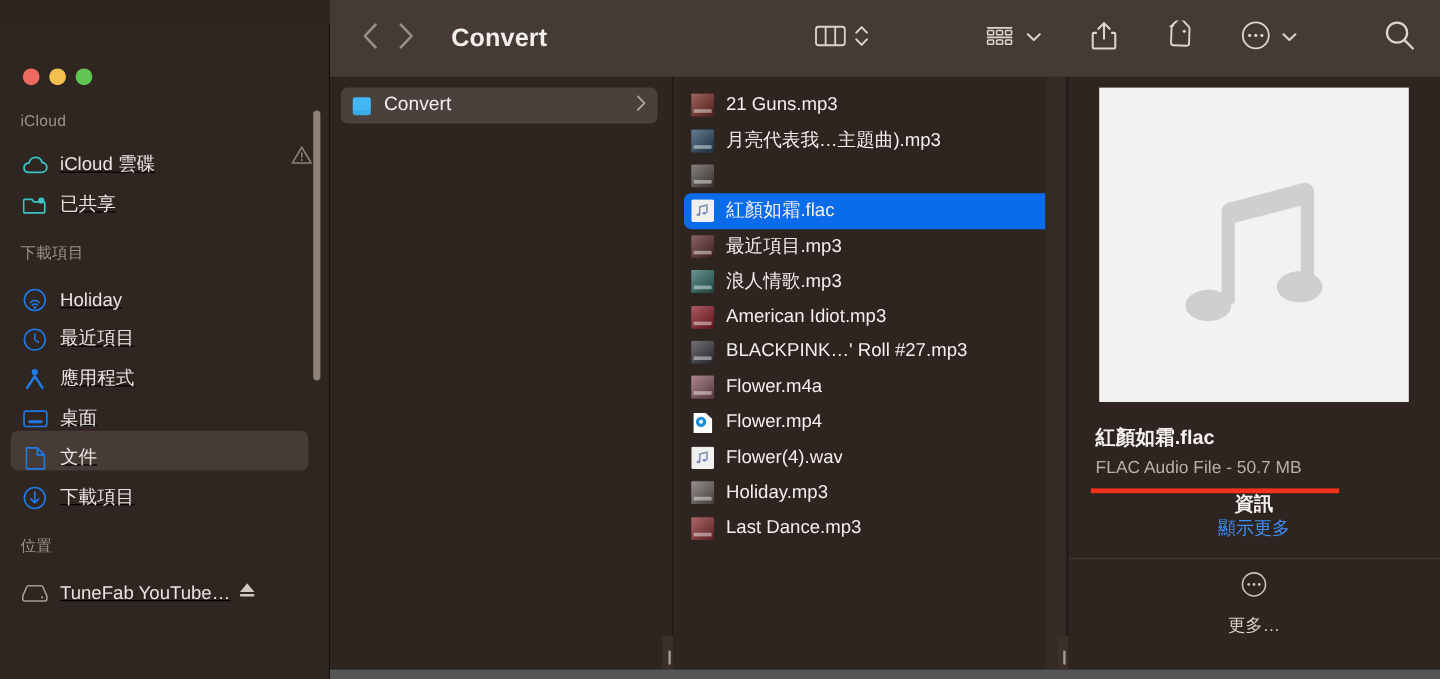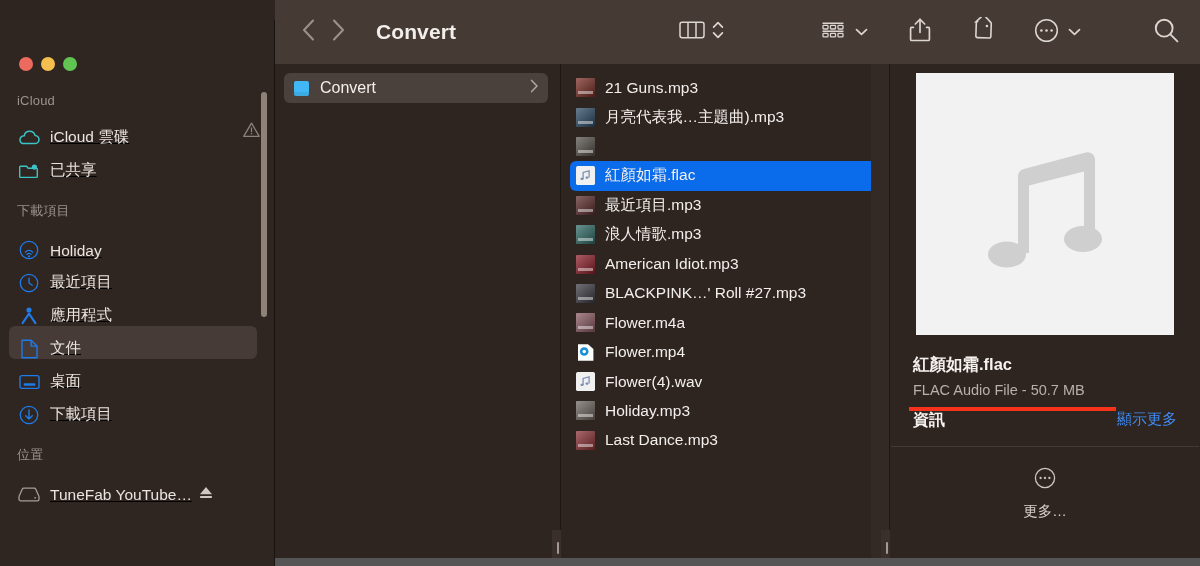--- a/index.html
+++ b/index.html
@@ -130,22 +130,23 @@
     width: 258px; height: 262px; margin: 9px auto 0;
     background: #f2f2f2; display: flex; align-items: center; justify-content: center;
   }
   .prev-meta { padding: 19px 23px 0 23px; position: relative; }
   .prev-title { font-size: 16.5px; font-weight: 700; color: #f5f1ee; margin-bottom: 5px; }
   .prev-sub { font-size: 14.5px; color: #b9b0aa; display: inline-block; position: relative; }
   .redline {
     position: absolute; left: 19px; top: 72px; width: 207px; height: 4px; background: #f5331a;
   }
   .prev-info-row {
-    display: flex; align-items: flex-start; justify-content: space-between;
+    display: flex; align-items: center; justify-content: space-between;
     padding: 11px 23px 0 23px;
+    flex-direction: column;
   }
   .prev-info-label { font-size: 16px; font-weight: 700; color: #f5f1ee; }
   .prev-show-more { font-size: 15px; color: #3f8ef7; }
   .prev-sep { height: 1px; background: #443933; margin: 15px 1px 0 1px; }
   .prev-more {
     flex: 1; display: flex; flex-direction: column; align-items: center; justify-content: center;
     padding-bottom: 26px;
   }
   .prev-more-label { font-size: 14.5px; color: #d7d0cb; margin-top: 9px; }
 
@@ -223,38 +224,38 @@
       <div class="sb-row">
         <span class="sb-icon">
           <svg width="20" height="20" viewBox="0 0 20 20">
               <circle cx="10" cy="4" r="2.6" fill="#1e7be8"></circle>
               <path d="M3.6 17.2 10 7.6l6.4 9.6" fill="none" stroke="#1e7be8" stroke-width="2.1" stroke-linecap="round" stroke-linejoin="round"></path>
             </svg>
         </span>
         <span class="sb-label">應用程式</span>
       </div>
 
+      <div class="sb-row">
+        <span class="sb-icon">
+          <svg width="21" height="16" viewBox="0 0 21 16">
+              <rect x="1" y="1.6" width="19" height="12.8" rx="1.8" fill="none" stroke="#1e7be8" stroke-width="1.4"></rect>
+              <rect x="4.6" y="9.3" width="11.8" height="2.4" rx="1" fill="#1e7be8"></rect>
+            </svg>
+        </span>
+        <span class="sb-label">桌面</span>
+      </div>
+
       <div class="sb-row active">
         <span class="sb-icon">
           <svg width="17" height="20" viewBox="0 0 17 20">
               <path d="M1 1.3h9.1L16 7.1v11.6H1z" fill="none" stroke="#1e7be8" stroke-width="1.4" stroke-linejoin="round"></path>
               <path d="M10.1 1.3v5.8H16" fill="none" stroke="#1e7be8" stroke-width="1.4" stroke-linejoin="round"></path>
             </svg>
         </span>
         <span class="sb-label">文件</span>
-      </div>
-
-      <div class="sb-row">
-        <span class="sb-icon">
-          <svg width="21" height="16" viewBox="0 0 21 16">
-              <rect x="1" y="1.6" width="19" height="12.8" rx="1.8" fill="none" stroke="#1e7be8" stroke-width="1.4"></rect>
-              <rect x="4.6" y="9.3" width="11.8" height="2.4" rx="1" fill="#1e7be8"></rect>
-            </svg>
-        </span>
-        <span class="sb-label">桌面</span>
       </div>
 
       <div class="sb-row">
         <span class="sb-icon">
           <svg width="20" height="20" viewBox="0 0 20 20">
               <circle cx="10" cy="10" r="8.7" fill="none" stroke="#1e7be8" stroke-width="1.3"></circle>
               <path d="M10 5v9m0 0-3.3-3.3M10 14l3.3-3.3" fill="none" stroke="#1e7be8" stroke-width="1.4" stroke-linecap="round" stroke-linejoin="round"></path>
             </svg>
         </span>
         <span class="sb-label">下載項目</span>

